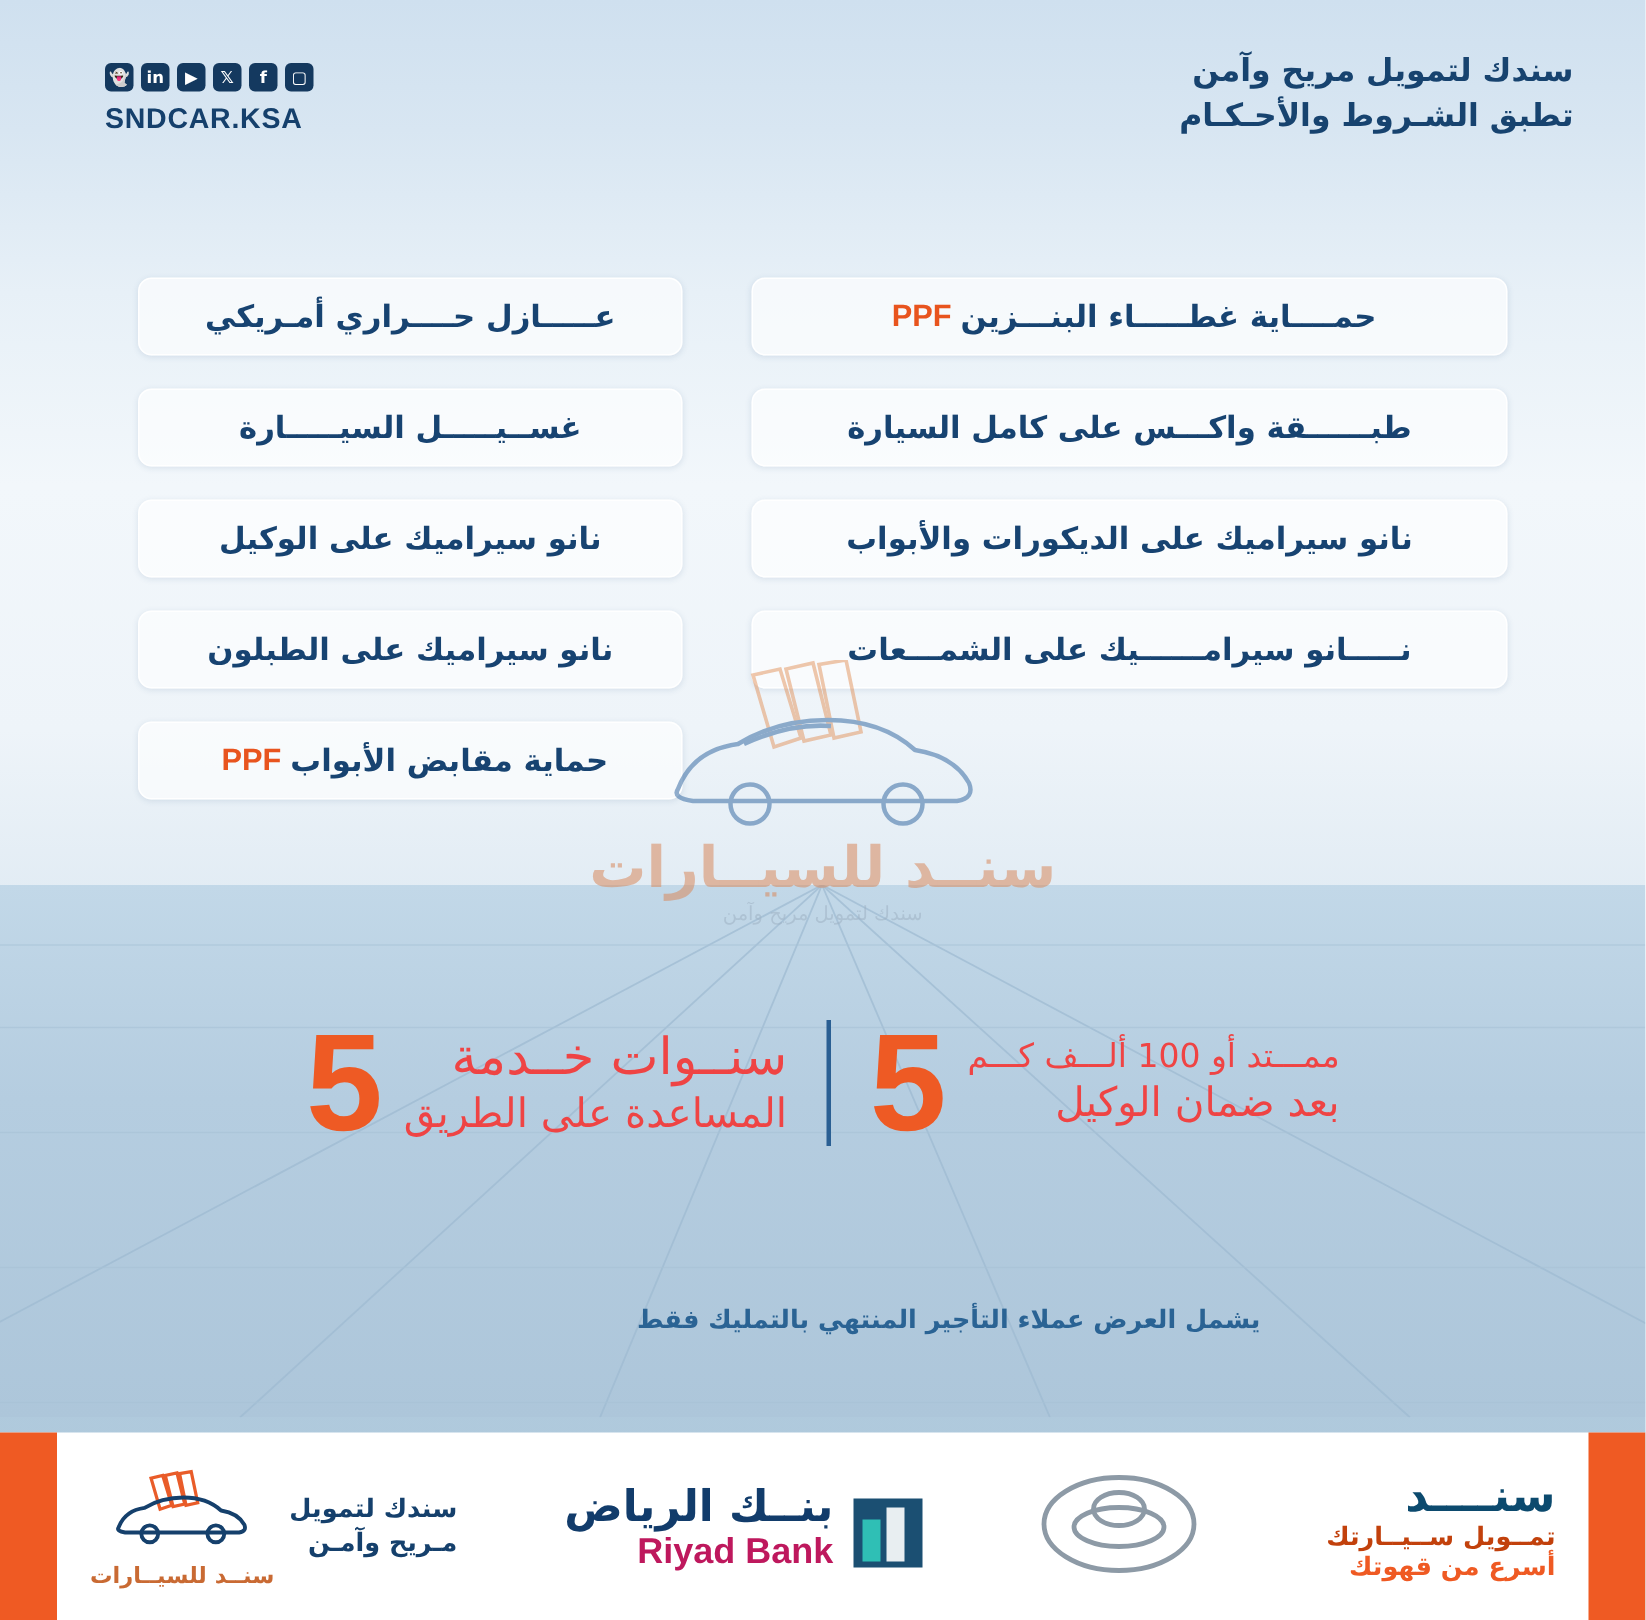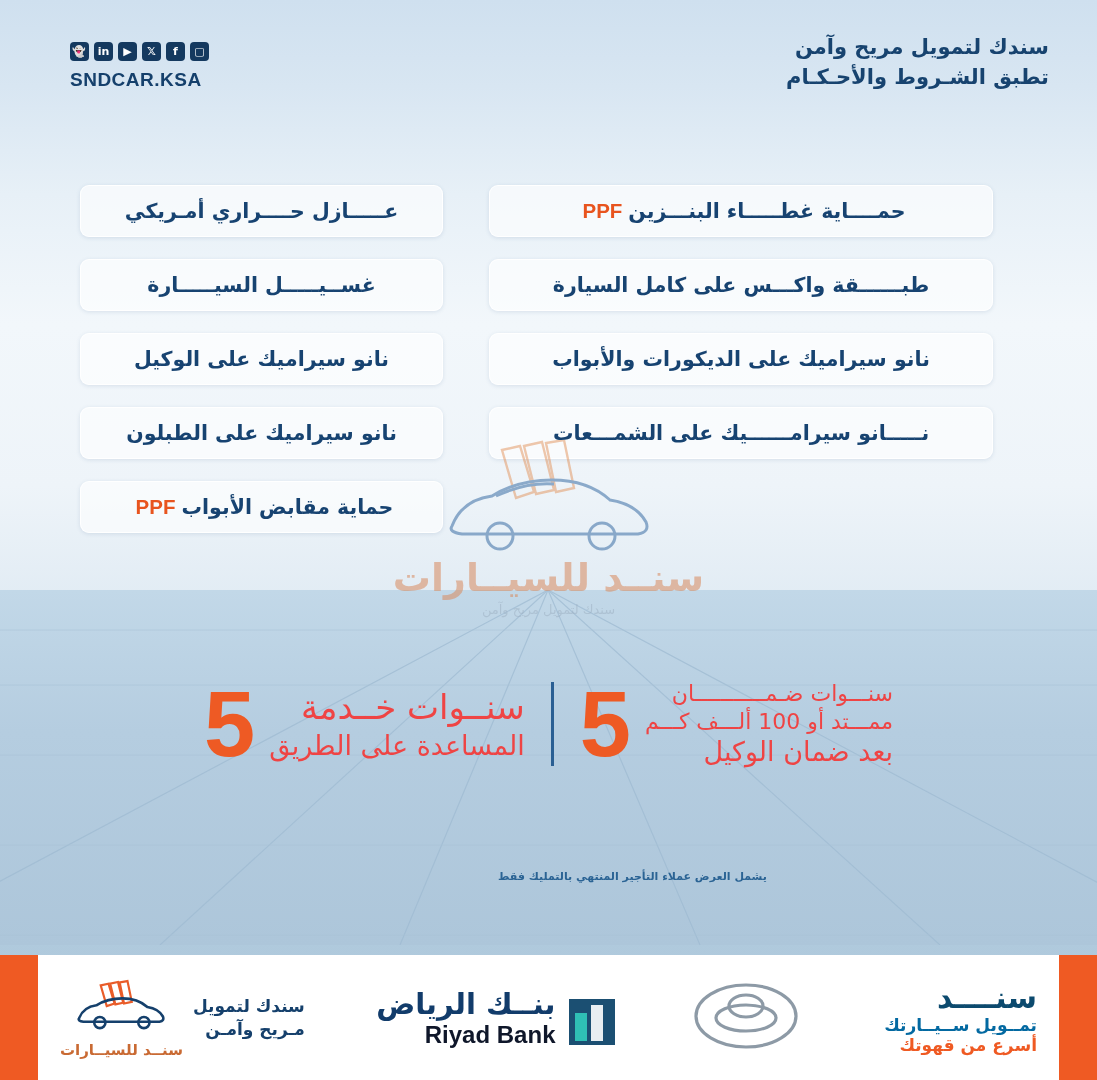--- a/index.html
+++ b/index.html
@@ -47,21 +47,21 @@
     direction: ltr;
   }
   .top-right {
     position: absolute; right: 48px; top: 33px; text-align: right;
     color: #17436f; font-weight: bold; line-height: 1.42;
     font-size: 21px;
   }
 
   
   .features {
-    position: absolute; top: 185px; left: 80px;
+    position: absolute; top: 185px; left: 92px;
     width: 913px;
     display: flex; flex-direction: row-reverse; gap: 46px;
   }
   .col { display: flex; flex-direction: column; gap: 22px; width: 363px; }
   .col.wide { width: 504px; }
   .pill {
     height: 52px; border-radius: 9px;
     background: rgba(255,255,255,0.62);
     border: 1px solid rgba(255,255,255,0.95);
     box-shadow: 0 1px 4px rgba(40,80,120,0.13);
@@ -103,41 +103,41 @@
   .year-txt { color: #ef4444; font-weight: normal; text-align: right; line-height: 1.25; }
   .year-txt .l1 { font-size: 34px; }
   .year-txt .l2 { font-size: 27px; }
   .year-txt.small .l1 { font-size: 22px; }
   .year-txt.small .l2 { font-size: 22px; }
   .year-txt.small .l3 { font-size: 27px; }
   .divider { width: 3px; height: 84px; background: #2a5f93; margin: 0 26px; }
 
   .note {
     position: absolute; top: 870px; width: 929px; text-align: center;
-    color: #2a6394; font-weight: bold; font-size: 11px;
+    color: #2a6394; font-weight: bold; font-size: 17px;
   }
 
   
   .bottom {
     position: absolute; bottom: 0; left: 0; width: 1097px; height: 125px;
     background: #ffffff; display: flex; align-items: center;
   }
   .edge { width: 38px; height: 100%; background: #ef5a23; }
   .bottom-inner {
     flex: 1; height: 100%; display: flex; flex-direction: row-reverse;
     align-items: center; justify-content: space-between; padding: 0 22px;
   }
   .sanad-left { text-align: right; }
   .sanad-left .s-title { color: #0c4a6e; font-weight: bold; font-size: 30px; }
-  .sanad-left .s-l1 { color: #0369a1; font-weight: bold; font-size: 17px; margin-left: 12px; }
+  .sanad-left .s-l1 { color: #c2410c; font-weight: bold; font-size: 17px; margin-left: 12px; }
   .sanad-left .s-l2 { color: #ef5a23; font-weight: bold; font-size: 17px; }
   .riyad { display: flex; flex-direction: row-reverse; align-items: flex-end; gap: 10px; }
   .riyad-txt { text-align: right; }
   .riyad-ar { color: #123c6b; font-weight: bold; font-size: 29px; }
-  .riyad-en { color: #0f172a; font-weight: bold; font-size: 24px; font-family: "Liberation Sans", sans-serif; }
+  .riyad-en { color: #be185d; font-weight: bold; font-size: 24px; font-family: "Liberation Sans", sans-serif; }
   .logo-block { display: flex; flex-direction: row-reverse; align-items: center; gap: 10px; }
   .logo-txt { text-align: right; color: #15406c; font-weight: bold; font-size: 17px; line-height: 1.35; }
   .wm-title-sm { color: #c96a33; font-weight: bold; font-size: 15px; }
 </style>
 </head>
 <body>
 
 <div class="top-band">
 
   <div class="social-block">
@@ -237,21 +237,20 @@
       <div class="l1">سنــوات خــدمة</div>
       <div class="l2">المساعدة على الطريق</div>
     </div>
   </div>
 
   <div class="divider"></div>
 
   <div class="year-item">
     <div class="big5">5</div>
     <div class="year-txt small">
-      <div class="l1">سنـــوات ضـمـــــــــــان</div>
       <div class="l2">ممـــتد أو 100 ألـــف كـــم</div>
       <div class="l3">بعد ضمان الوكيل</div>
     </div>
   </div>
 
 </div>
 
 <div class="note">يشمل العرض عملاء التأجير المنتهي بالتمليك   فقط</div>
 
 <div class="bottom">

